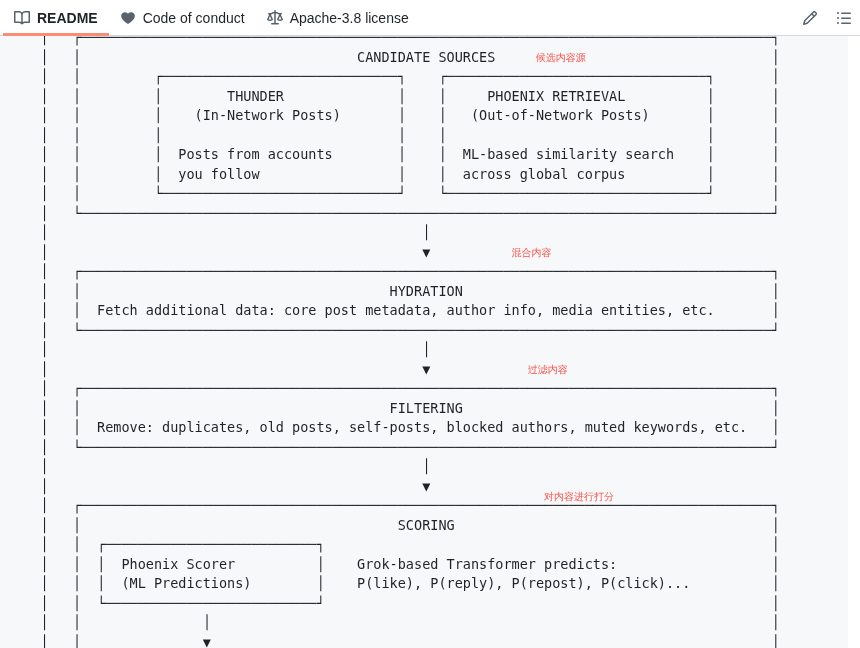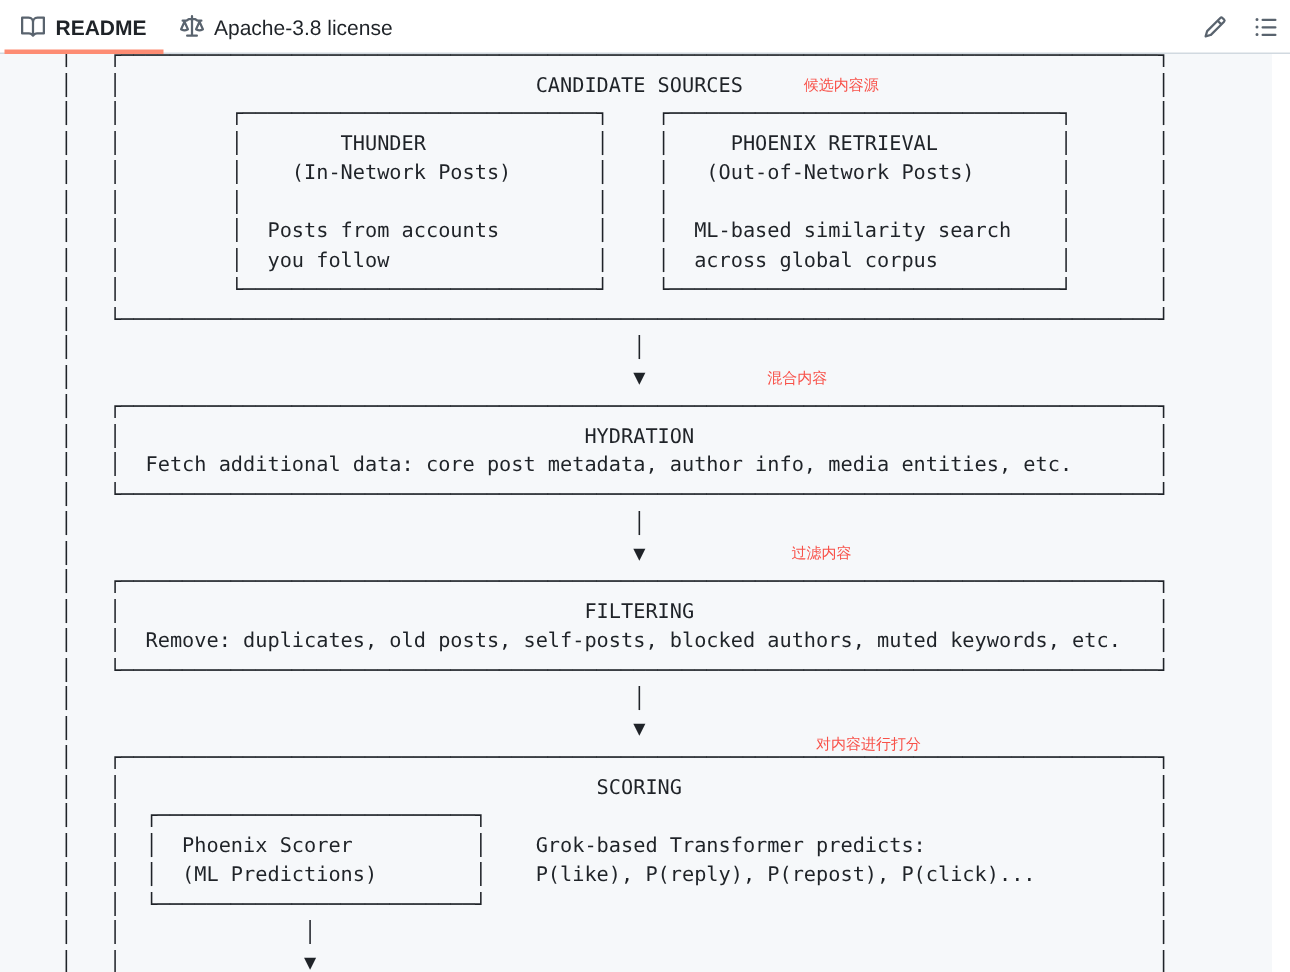--- a/index.html
+++ b/index.html
@@ -52,20 +52,26 @@
 <div class="header">
 
   <div class="tab active">
     <svg class="octicon" width="16" height="16" viewBox="0 0 16 16" aria-hidden="true">
       <path d="M0 1.75A.75.75 0 0 1 .75 1h4.253c1.227 0 2.317.59 3 1.501A3.743 3.743 0 0 1 11.006 1h4.245a.75.75 0 0 1 .75.75v10.5a.75.75 0 0 1-.75.75h-4.507a2.25 2.25 0 0 0-1.591.659l-.622.621a.75.75 0 0 1-1.06 0l-.622-.621A2.25 2.25 0 0 0 5.258 13H.75a.75.75 0 0 1-.75-.75Zm7.251 10.324.004-5.073-.002-2.253A2.25 2.25 0 0 0 5.003 2.5H1.5v9h3.757a3.75 3.75 0 0 1 1.994.574ZM8.755 4.75l-.004 7.322a3.752 3.752 0 0 1 1.992-.572H14.5v-9h-3.495a2.25 2.25 0 0 0-2.25 2.25Z"></path>
     </svg>
     <span>README</span>
     <span class="underline"></span>
   </div>
 
+  <div class="tab">
+    <svg class="octicon" width="16" height="16" viewBox="0 0 16 16" aria-hidden="true" fill="none" stroke="#59636e" stroke-width="1.5">
+      <path d="M8 13.2C5.3 11.4 1.9 9 1.9 6A3.1 3.1 0 0 1 5 2.9c1.2 0 2.3.7 3 1.7.7-1 1.8-1.7 3-1.7A3.1 3.1 0 0 1 14.1 6c0 3-3.4 5.4-6.1 7.2Z"></path>
+    </svg>
+    <span>Code of conduct</span>
+  </div>
 
   <div class="tab">
     <svg class="octicon" width="16" height="16" viewBox="0 0 16 16" aria-hidden="true">
       <path d="M8.75.75V2h.985c.304 0 .603.08.867.231l1.29.736c.038.022.08.033.124.033h2.234a.75.75 0 0 1 0 1.5h-.427l2.111 4.692a.75.75 0 0 1-.154.838l-.53-.53.529.531-.001.002-.002.002-.006.006-.006.005-.01.01-.045.04c-.21.176-.441.327-.686.45C14.556 10.78 13.88 11 13 11a4.498 4.498 0 0 1-2.023-.454 3.544 3.544 0 0 1-.686-.45l-.045-.04-.016-.015-.006-.006-.004-.004v-.001a.75.75 0 0 1-.154-.838L12.178 4.5h-.162c-.305 0-.604-.079-.868-.231l-1.29-.736a.245.245 0 0 0-.124-.033H8.75V13h2.5a.75.75 0 0 1 0 1.5h-6.5a.75.75 0 0 1 0-1.5h2.5V3.5h-.984a.245.245 0 0 0-.124.033l-1.289.737c-.265.15-.564.23-.869.23h-.162l2.112 4.692a.75.75 0 0 1-.154.838l-.53-.53.529.531-.001.002-.002.002-.006.006-.016.015-.045.04c-.21.176-.441.327-.686.45C4.556 10.78 3.88 11 3 11a4.498 4.498 0 0 1-2.023-.454 3.544 3.544 0 0 1-.686-.45l-.045-.04-.016-.015-.006-.006-.004-.004v-.001a.75.75 0 0 1-.154-.838L2.178 4.5H1.75a.75.75 0 0 1 0-1.5h2.234a.249.249 0 0 0 .125-.033l1.288-.737c.265-.15.564-.23.869-.23h.984V.75a.75.75 0 0 1 1.5 0Zm2.945 8.477c.285.135.718.273 1.305.273s1.02-.138 1.305-.273L13 6.327Zm-10 0c.285.135.718.273 1.305.273s1.02-.138 1.305-.273L3 6.327Z"></path>
     </svg>
     <span>Apache-3.8 license</span>
   </div>
 
   <div class="header-actions">
     <button class="icon-btn">

